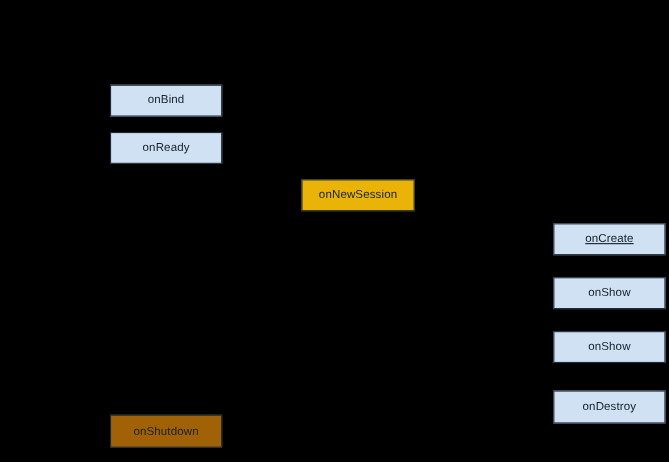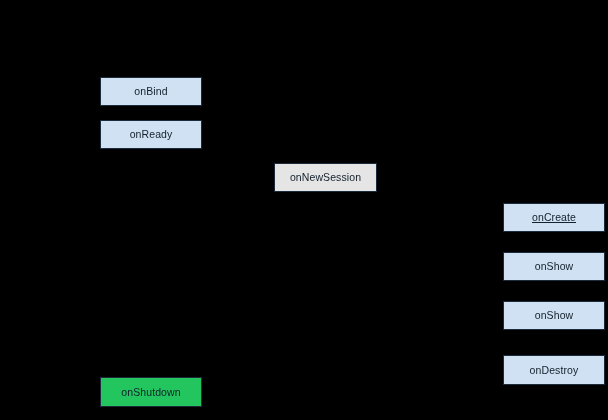--- a/index.html
+++ b/index.html
@@ -47,31 +47,31 @@
 <body>
 
 <div id="diagram-canvas" style="background: rgb(0, 0, 0); width: 608px; height: 420px; margin-left: 10px;">
 
 <div class="node-box" style="left: 90px; top: 77px; width: 102px; height: 29px; background: rgb(207, 225, 242); border-color: rgb(27, 43, 59); color: rgb(20, 32, 43);">
       <span class="node-label">onBind</span>
     </div>
     <div class="node-box" style="left: 90px; top: 120px; width: 102px; height: 29px; background: rgb(207, 225, 242); border-color: rgb(27, 43, 59); color: rgb(20, 32, 43); justify-content: center;">
       <span class="node-label">onReady</span>
     </div>
-    <div class="node-box" style="left: 264px; top: 163px; width: 103px; height: 29px; background: #e5e5e5; border-color: rgb(27, 43, 59); color: rgb(20, 32, 43);">
+    <div class="node-box" style="left: 264px; top: 163px; width: 103px; height: 29px; background: #eab308; border-color: rgb(27, 43, 59); color: rgb(20, 32, 43);">
       <span class="node-label">onNewSession</span>
     </div>
     <div class="node-box" style="left: 493px; top: 203px; width: 102px; height: 29px; background: rgb(207, 225, 242); border-color: rgb(27, 43, 59); color: rgb(20, 32, 43); text-decoration: underline;">
       <span class="node-label">onCreate</span>
     </div>
     <div class="node-box" style="left: 493px; top: 252px; width: 102px; height: 29px; background: rgb(207, 225, 242); border-color: rgb(27, 43, 59); color: rgb(20, 32, 43);">
       <span class="node-label">onShow</span>
     </div>
     <div class="node-box" style="left: 493px; top: 301px; width: 102px; height: 29px; background: rgb(207, 225, 242); border-color: rgb(27, 43, 59); color: rgb(20, 32, 43);">
       <span class="node-label">onShow</span>
     </div>
-    <div class="node-box" style="left: 90px; top: 377px; width: 102px; height: 30px; background: #22c55e; border-color: rgb(27, 43, 59); color: rgb(20, 32, 43);">
+    <div class="node-box" style="left: 90px; top: 377px; width: 102px; height: 30px; background: #a16207; border-color: rgb(27, 43, 59); color: rgb(20, 32, 43);">
       <span class="node-label">onShutdown</span>
     </div>
     <div class="node-box" style="left: 493px; top: 355px; width: 102px; height: 30px; background: rgb(207, 225, 242); border-color: rgb(27, 43, 59); color: rgb(20, 32, 43);">
       <span class="node-label">onDestroy</span>
     </div>
   </div>
 
 </body></html>

